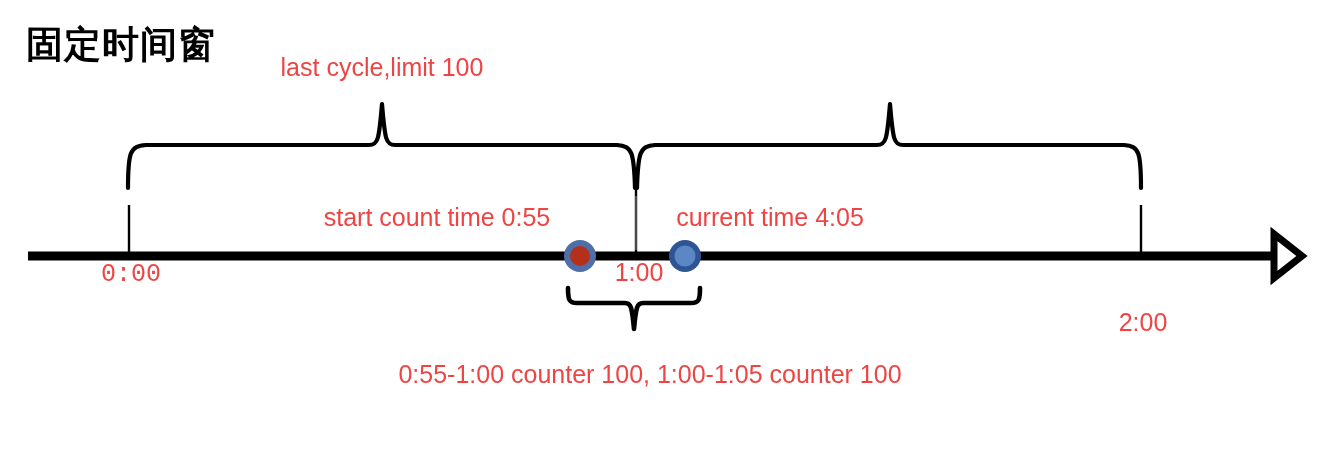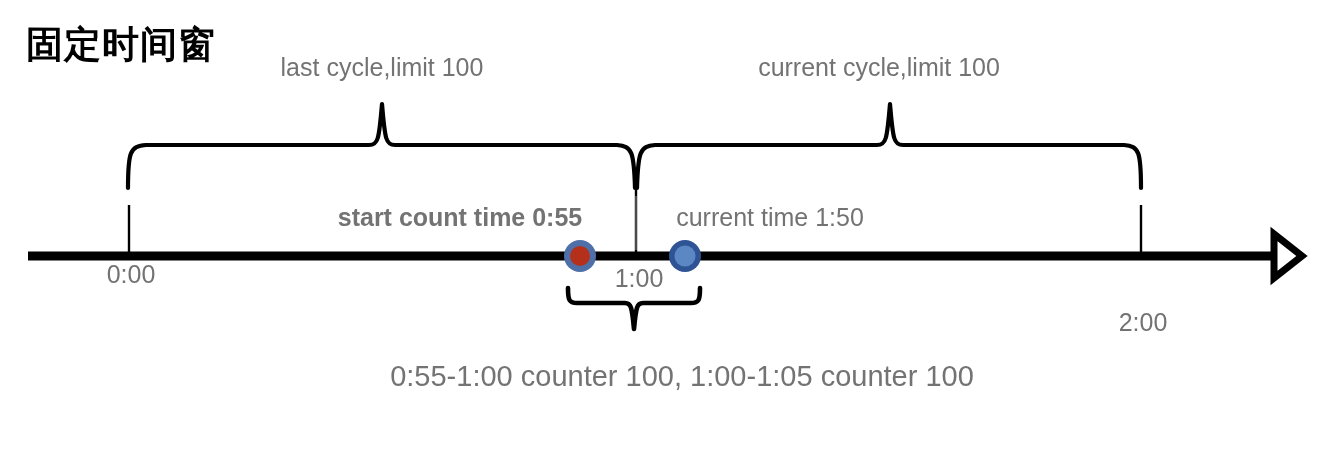--- a/index.html
+++ b/index.html
@@ -20,21 +20,21 @@
   #svg-layer {
     position: absolute;
     left: 0;
     top: 0;
     width: 1327px;
     height: 459px;
   }
   .lbl {
     position: absolute;
     white-space: nowrap;
-    color: #737373;
+    color: #ef4444;
     line-height: 1;
   }
   .title {
     left: 26px;
     top: 26px;
     font-size: 37px;
     font-weight: bold;
     color: #000000;
     letter-spacing: 1px;
   }
@@ -49,42 +49,40 @@
   }
   .current-cycle {
     left: 879px;
     top: 55px;
     transform: translateX(-50%);
   }
   .inline-note {
     font-size: 25px;
   }
   .start-count {
-    left: 460px;
+    left: 437px;
     top: 205px;
     transform: translateX(-50%);
-    font-weight: bold;
   }
   .current-time {
     left: 770px;
     top: 205px;
     transform: translateX(-50%);
   }
   .tick-label {
     font-size: 25px;
     transform: translateX(-50%);
   }
-  .t000 { left: 131px; top: 262px; }
-  .t100 { left: 639px; top: 266px; }
+  .t000 { left: 131px; top: 262px; font-family: Liberation Mono, monospace; }
+  .t100 { left: 639px; top: 260px; }
   .t200 { left: 1143px; top: 262px; margin-top: 48px; }
   .summary {
-    font-size: 29px;
+    font-size: 25px;
     transform: translateX(-50%);
     text-align: right;
-    margin-left: 32px;
   }
   .sum1 { left: 650px; top: 362px; }
   .sum2 { left: 637px; top: 404px; }
 </style>
 </head>
 <body>
 
 <div id="canvas">
 
   <svg id="svg-layer" viewBox="0 0 1327 459">
@@ -126,24 +124,23 @@
     <circle cx="580" cy="256" r="16" fill="#4e6fa8"></circle>
     <circle cx="580" cy="256" r="10" fill="#b4301a"></circle>
 
     <circle cx="685" cy="256" r="16" fill="#2f5496"></circle>
     <circle cx="685" cy="256" r="10.5" fill="#5b87c5"></circle>
   </svg>
 
   <div class="lbl title">固定时间窗</div>
 
   <div class="lbl cycle-label last-cycle">last cycle,limit 100</div>
-  <div class="lbl cycle-label current-cycle">current cycle,limit 100</div>
 
   <div class="lbl inline-note start-count">start count time 0:55</div>
-  <div class="lbl inline-note current-time">current time 1:50</div>
+  <div class="lbl inline-note current-time">current time 4:05</div>
 
   <div class="lbl tick-label t000">0:00</div>
   <div class="lbl tick-label t100">1:00</div>
   <div class="lbl tick-label t200">2:00</div>
 
   <div class="lbl summary sum1">0:55-1:00 counter 100, 1:00-1:05 counter 100</div>
 
 </div>
 
 </body></html>

